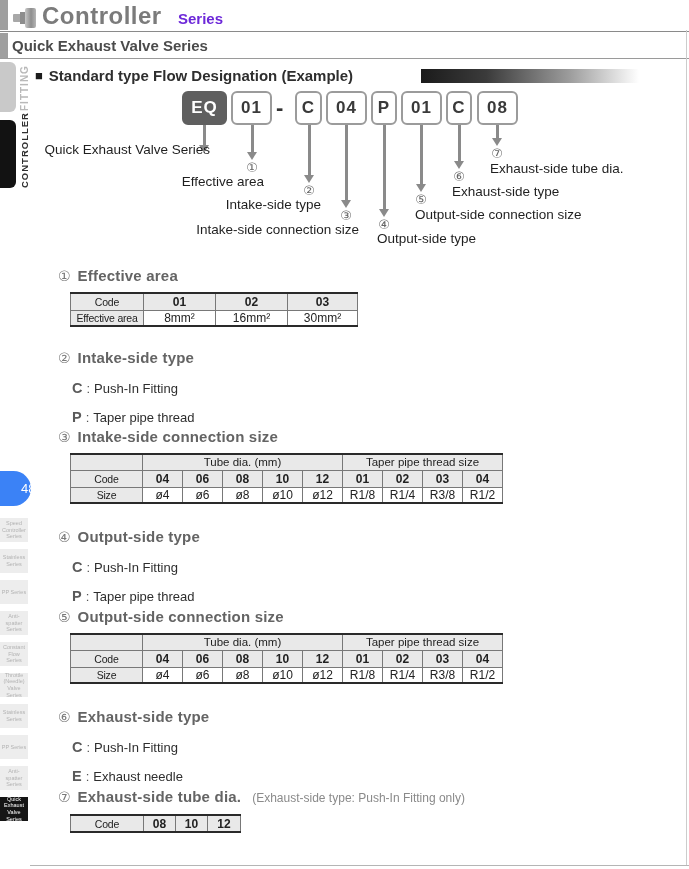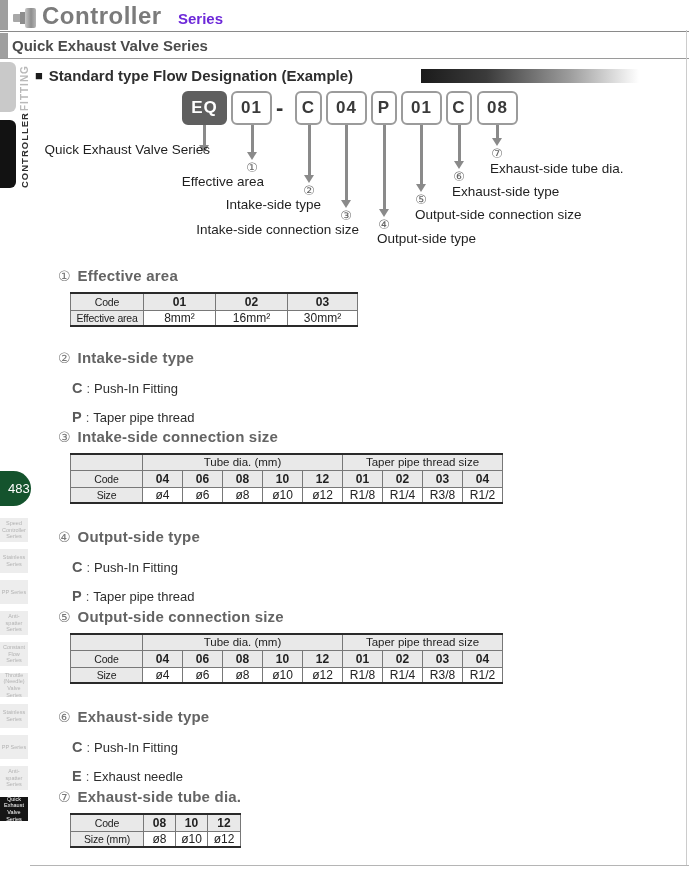--- a/index.html
+++ b/index.html
@@ -69,22 +69,22 @@
 
   
   .side-tab { position:absolute; left:0; width:16px; border-radius:0 6px 6px 0; }
   #tab-fitting { top:62px; height:50px; background:#c9c9c9; }
   #tab-controller { top:120px; height:68px; background:#121212; }
   .v-text { position:absolute; writing-mode:vertical-rl; transform:rotate(180deg);
       font-weight:bold; letter-spacing:1px; text-align:center; }
   #tab-fitting-label { left:19px; top:62px; height:52px; font-size:10px; color:#b9b9b9; }
   #tab-controller-label { left:19px; top:120px; height:68px; font-size:9.5px; color:#2f2f2f; }
 
-  #page-number-badge { position:absolute; left:0; top:471px; width:31px; height:35px; background:#14532d;
-      border-radius:0 18px 18px 0; color:#fff; font-size:13px; display:flex; align-items:center; padding-left:8px; }
+  #page-number-badge { position:absolute; left:0; top:471px; width:31px; height:35px; background:#3b82f6;
+      border-radius:0 18px 18px 0; color:#fff; font-size:13px; display:flex; align-items:center; padding-left:21px; }
 
   #series-index { position:absolute; left:0; top:518px; width:28px; display:flex; flex-direction:column; gap:7px; }
   .series-item { width:28px; height:24px; background:#ededed; color:#b3b3b3; font-size:5.5px; line-height:1.2;
       display:flex; align-items:center; justify-content:center; text-align:center; overflow:hidden; }
   .series-item.active { background:#151515; color:#fff; }
 </style>
 </head>
 <body>
 
 <div id="page">
@@ -311,40 +311,35 @@
         </div>
         <div class="type-list">
           <div class="type-line"><span class="type-code">C</span><span class="type-sep">:</span><span class="type-desc">Push-In Fitting</span></div>
           <div class="type-line"><span class="type-code">E</span><span class="type-sep">:</span><span class="type-desc">Exhaust needle</span></div>
         </div>
       </div>
       <div class="section" style="top: 787px;">
         <div class="sec-heading">
           <span class="sec-num">⑦</span>
           <span class="sec-title">Exhaust-side tube dia.</span>
+          <span class="sec-note">(Exhaust-side type: Push-In Fitting only)</span>
         </div>
         <table class="spec-table">
           <colgroup>
             <col style="width: 73px;">
             <col style="width: 32px;">
             <col style="width: 32px;">
             <col style="width: 33px;">
           </colgroup>
           <tbody>
             <tr class="code-row">
               <td class="hdr row-label">Code</td>
               <td class="hdr code-cell">08</td>
               <td class="hdr code-cell">10</td>
               <td class="hdr code-cell">12</td>
-            </tr>
-            <tr class="body-row">
-              <td class="hdr row-label">Size (mm)</td>
-              <td class="val-cell">ø8</td>
-              <td class="val-cell">ø10</td>
-              <td class="val-cell">ø12</td>
             </tr>
           </tbody>
         </table>
       </div>
     </div>
 
   <div class="side-tab" id="tab-fitting"></div>
   <div class="v-text" id="tab-fitting-label">FITTING</div>
   <div class="side-tab" id="tab-controller"></div>
   <div class="v-text" id="tab-controller-label">CONTROLLER</div>

